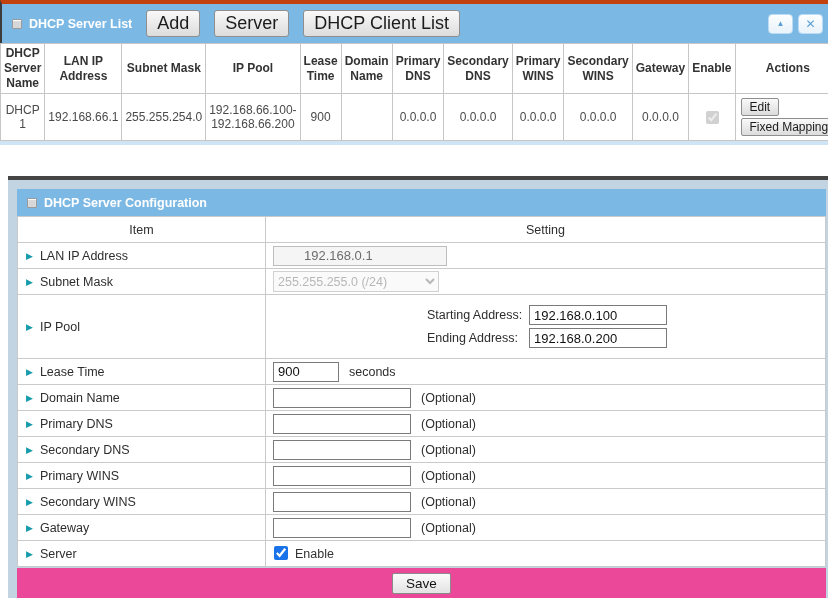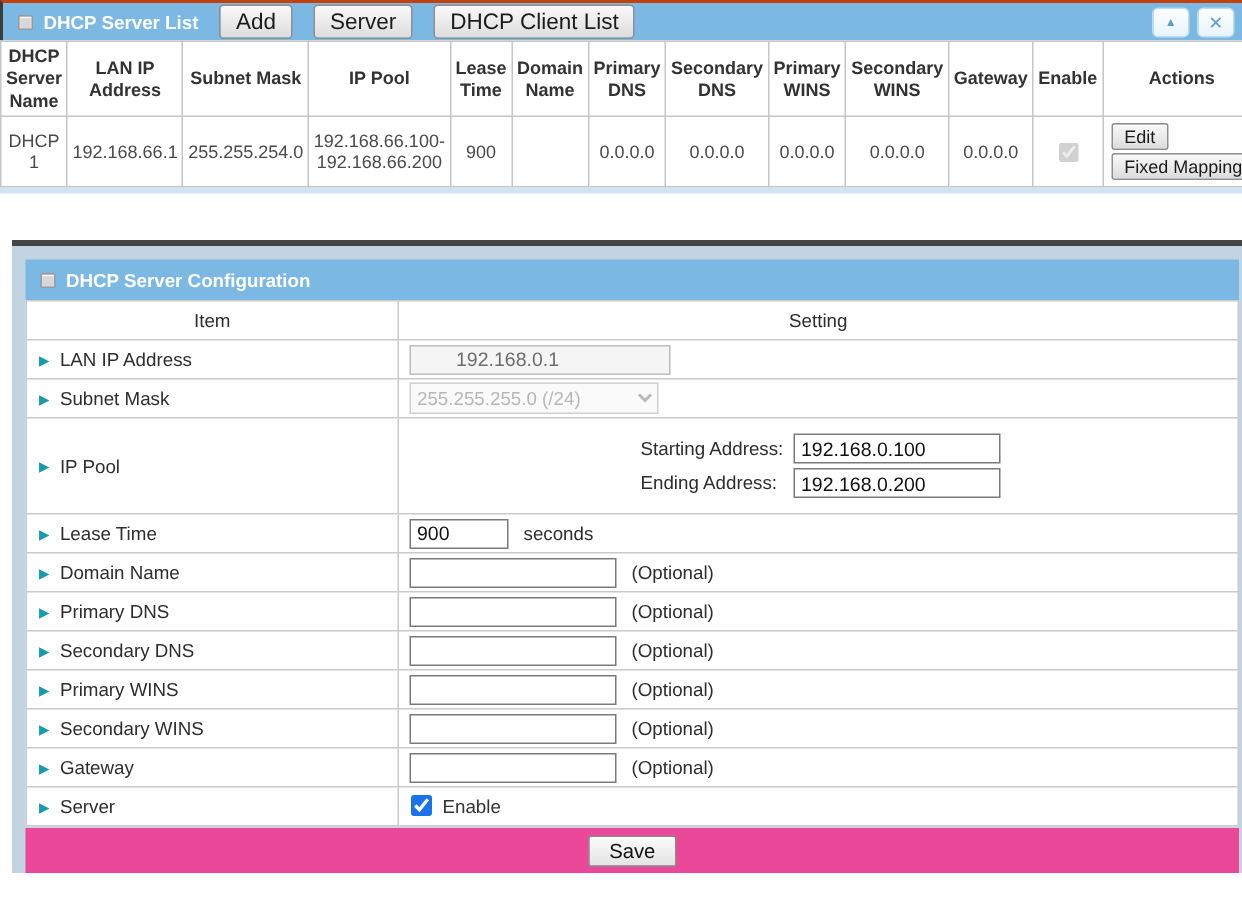--- a/index.html
+++ b/index.html
@@ -15,31 +15,31 @@
     width:828px;height:608px;overflow:hidden;background:#fff;
     font-family:"Liberation Sans","DejaVu Sans",sans-serif;font-size:13px;color:#333;
   }
   button{font-family:inherit;cursor:pointer;}
   input,select{font-family:inherit;}
 
   
   .panel1{border-bottom:4px solid #cfe5f6;}
   .p1-header{
     display:flex;align-items:center;background:var(--header-blue);
-    height:27px;padding:0 5px;border-top:2px solid #c2410c;border-left:2px solid #3c3c3c;
+    height:43px;padding:0 5px;border-top:4px solid #c2410c;border-left:2px solid #3c3c3c;
   }
   .sq-icon{
     width:10px;height:10px;background:#d7d7d7;border:1px solid #9a9a9a;
     border-radius:1px;box-shadow:inset 0 1px 1px #fff;margin:0 7px 0 5px;flex:none;
   }
   .panel-title{font-weight:bold;font-size:12.5px;color:#fff;white-space:nowrap;}
   .hdr-btn{
     margin-left:14px;background:linear-gradient(#f9f9f9,#dcdcdc);
     border:1px solid #8f8f8f;border-radius:3px;padding:2px 10px;
-    font-size:15px;color:#1b1b1b;white-space:nowrap;
+    font-size:18px;color:#1b1b1b;white-space:nowrap;
   }
   .flex-fill{flex:1;}
   .wc-btn{
     width:25px;height:20px;margin-left:5px;border-radius:4px;
     background:linear-gradient(#fdfefe,#e8f3fb);border:1px solid #bcdcf5;
     color:#5b9fd6;font-weight:bold;display:flex;align-items:center;justify-content:center;
     padding:0;
   }
   .wc-btn .up{font-size:8px;line-height:1;}
   .wc-btn .x{font-size:12px;line-height:1;}

